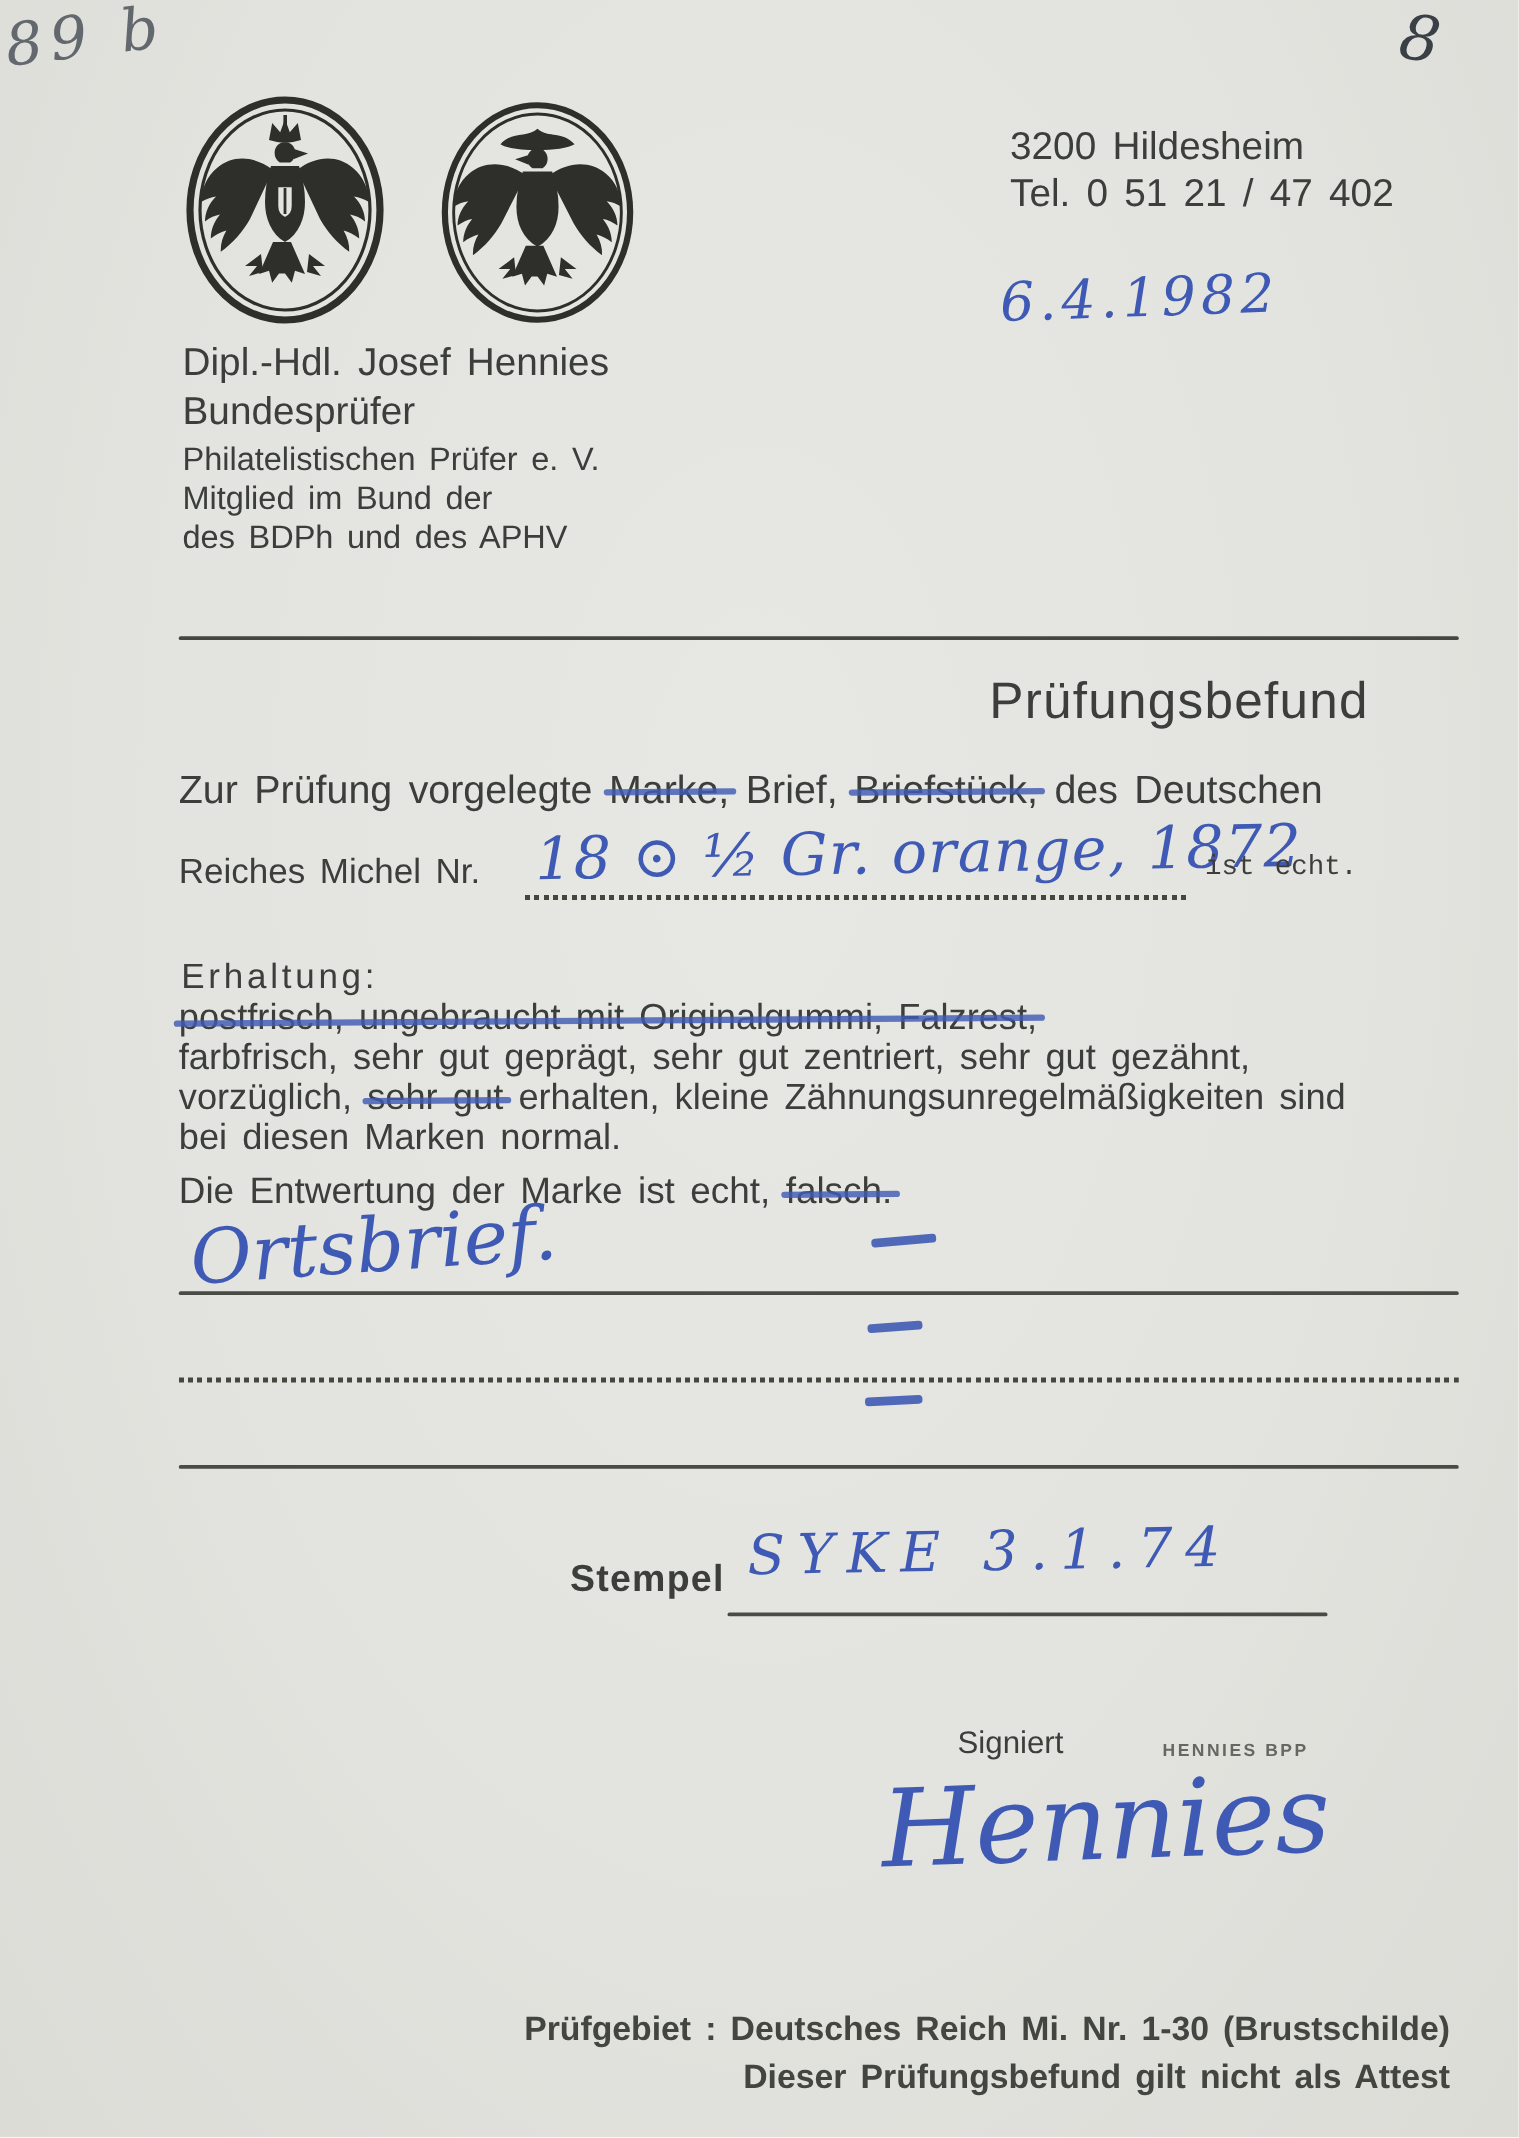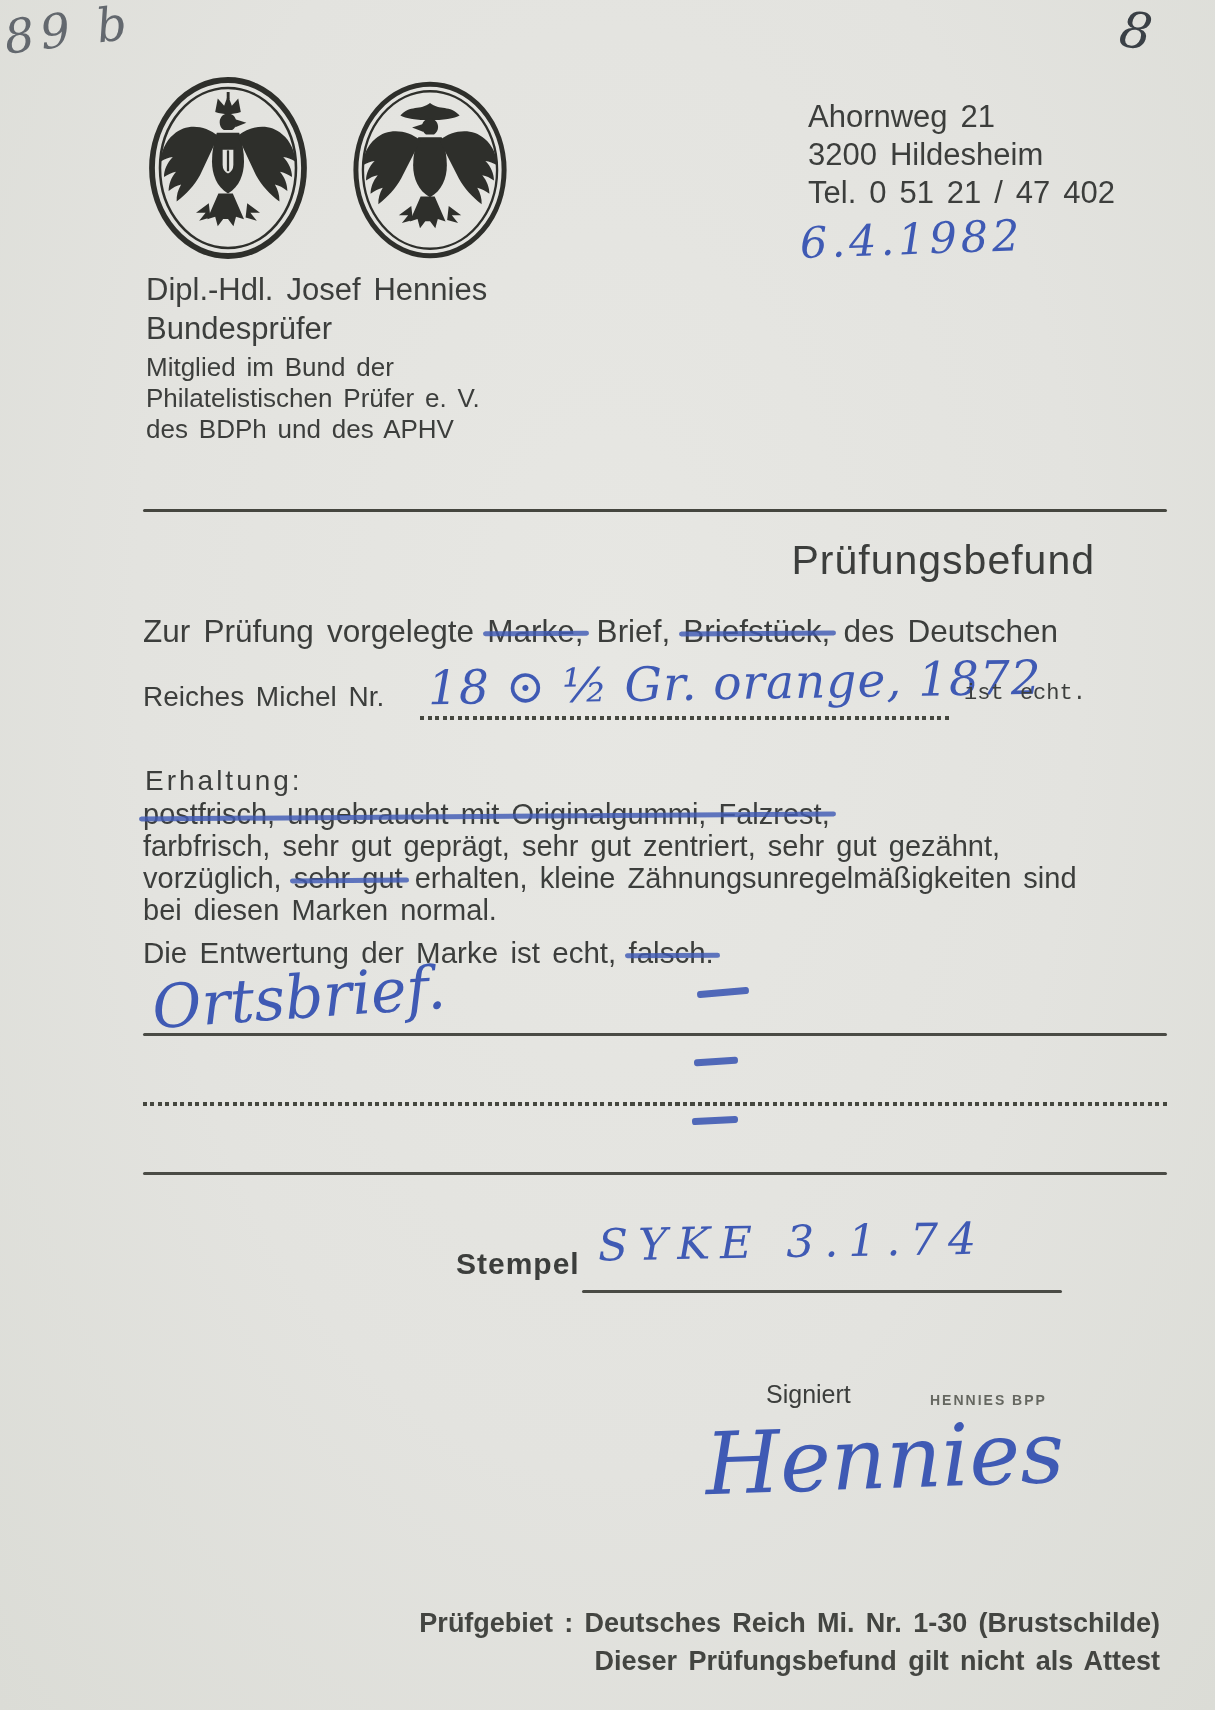--- a/index.html
+++ b/index.html
@@ -76,35 +76,34 @@
       <g transform="translate(100,0) scale(-1,1)">
         <path d="M44,39 C35,32 23,31 15,38 c-5,4 -8,11 -8,17 c2.5,-1.5 5,-2.5 7.5,-2.8 c-3.5,3.5 -5.5,8 -5.5,12.5 c2.5,-1.8 5,-3 7.5,-3.4 c-3,3.6 -4.6,7.8 -4.6,12 c2.6,-2 5.2,-3.4 7.8,-4 c-2,3.4 -3,7 -2.8,10.6 c6,-4.4 11,-10 14.6,-16.4 z"></path>
         <path d="M38,81 l-8,6 6,0 -4,5 7,-2 z"></path>
       </g>
       <path d="M44,75 l-7,16 5,-1.6 1.6,6 3.4,-4.6 3,0 3.4,4.6 1.6,-6 5,1.6 -7,-16 z"></path>
       <path d="M38,81 l-8,6 6,0 -4,5 7,-2 z"></path>
     </g>
   </svg>
 
   <div class="abs print" style="left:808px;top:98px;font-size:31px;line-height:38px;">
-    <div>Ahornweg 21</div>
     <div>3200 Hildesheim</div>
     <div>Tel. 0 51 21 / 47 402</div>
   </div>
 
   <div class="abs hand blue" style="left:800px;top:214px;font-size:43px;letter-spacing:4px;transform:rotate(-2deg);">6.4.1982</div>
 
   <div class="abs print" style="left:146px;top:270px;font-size:31px;line-height:39px;">
     <div>Dipl.-Hdl. Josef Hennies</div>
     <div>Bundesprüfer</div>
   </div>
 
   <div class="abs print" style="left:146px;top:352px;font-size:26px;line-height:31px;">
+    <div>Philatelistischen Prüfer e. V.</div>
     <div>Mitglied im Bund der</div>
-    <div>Philatelistischen Prüfer e. V.</div>
     <div>des BDPh und des APHV</div>
   </div>
 
   <div class="abs rule" style="left:143px;top:509px;width:1024px;"></div>
 
   <div class="abs print center" style="left:115px;top:537px;width:980px;font-size:41px;letter-spacing:1px;">Prüfungsbefund</div>
 
   <div class="abs print" style="left:143px;top:613px;font-size:31.5px;"><span>Zur Prüfung vorgelegte </span><span class="strike">Marke,</span><span> Brief, </span><span class="strike">Briefstück,</span><span> des Deutschen</span></div>
 
   <div class="abs print" style="left:143px;top:681px;font-size:28px;">Reiches Michel Nr.</div>

